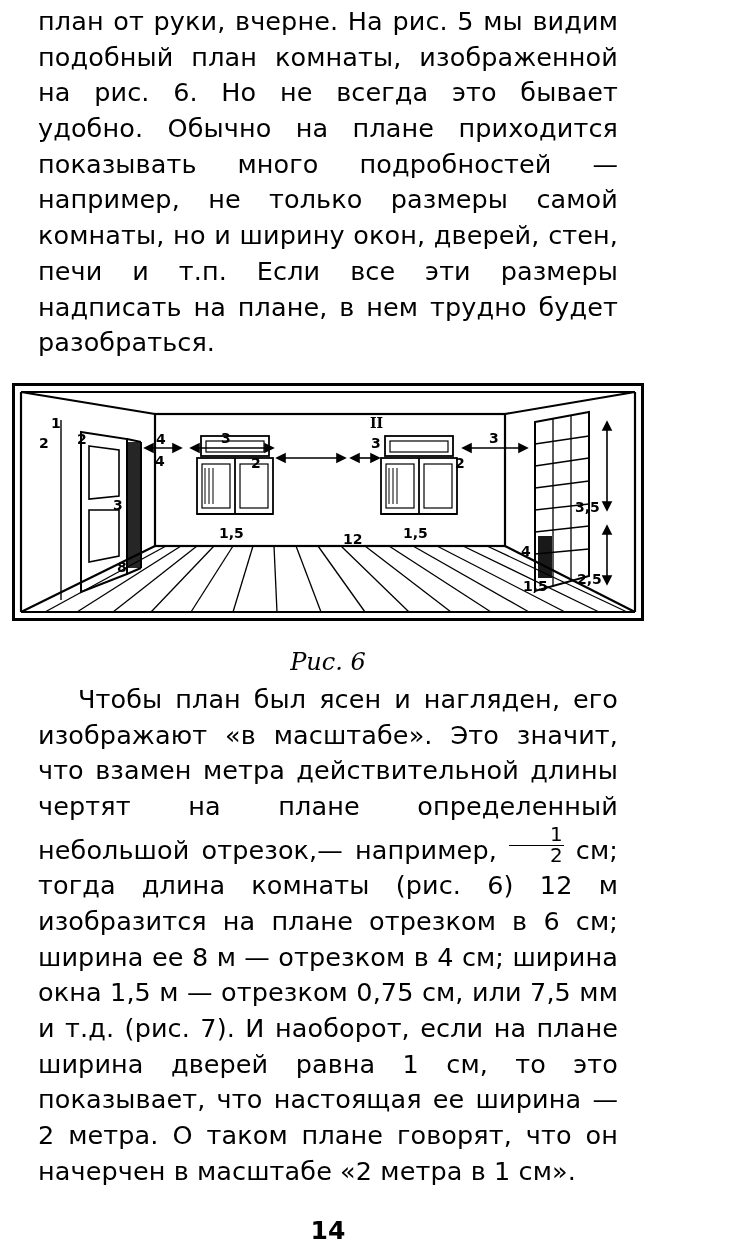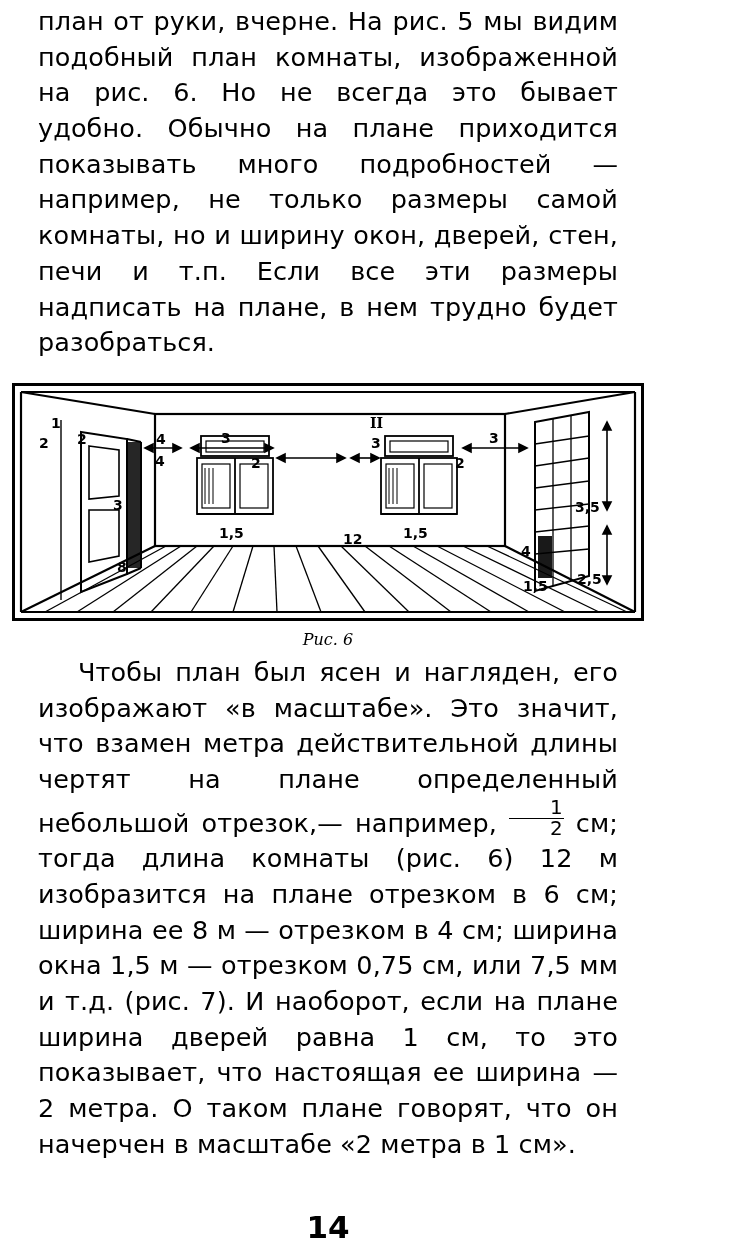--- a/index.html
+++ b/index.html
@@ -53,34 +53,34 @@
     width: 632px;
     height: 238px;
     border: 3px solid #000;
     box-sizing: border-box;
     position: relative;
     background: #fff;
   }
   .figure-caption {
     font-family: "DejaVu Serif", serif;
     font-style: italic;
-    font-size: 16px;
-    margin-top: 9px;
+    font-size: 24px;
+    margin-top: 27px;
     margin-bottom: 2px;
   }
   .mid-text {
     margin-top: 4px;
   }
   .page-number {
     position: absolute;
     bottom: 14px;
     left: 0;
     right: 0;
     text-align: center;
-    font-size: 31px;
+    font-size: 25px;
     font-weight: bold;
     font-family: "DejaVu Sans", sans-serif;
   }
   .frac {
     display: inline-block;
     vertical-align: -0.15em;
     font-size: 0.78em;
     line-height: 1;
     text-align: center;
   }

